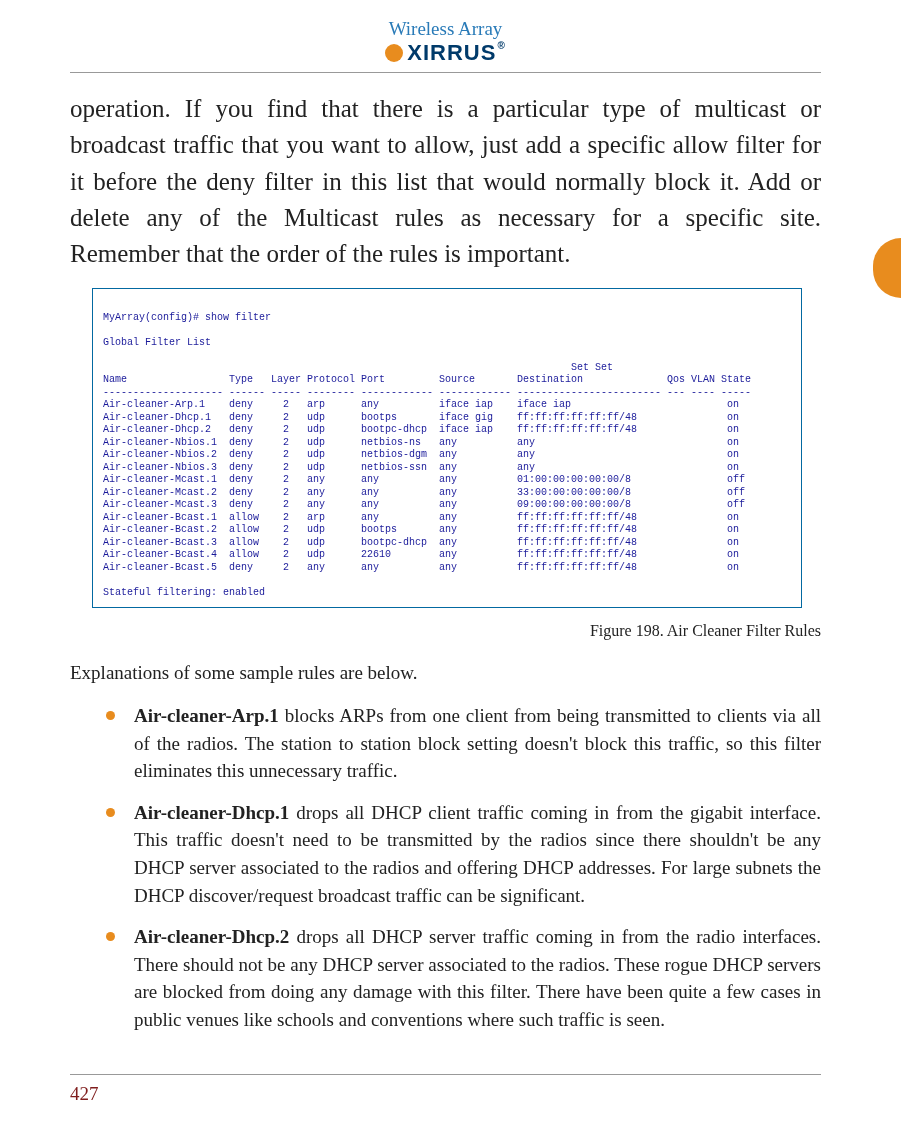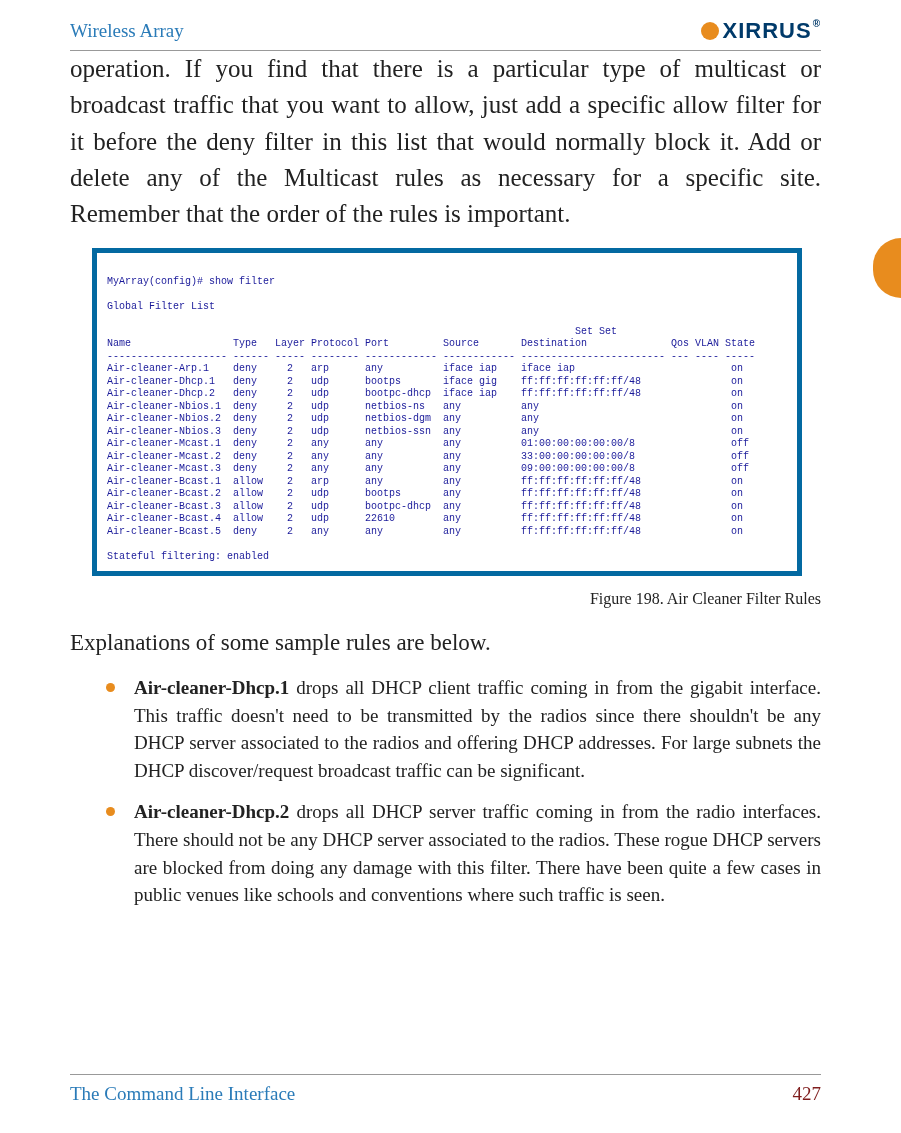--- a/index.html
+++ b/index.html
@@ -11,20 +11,22 @@
       color: #222;
       position: relative;
       padding: 18px 80px 0 70px;
     }
     .header {
       display: flex;
       justify-content: space-between;
       align-items: center;
       border-bottom: 1px solid #999;
       padding-bottom: 6px;
+      margin-bottom: 18px;
+      flex-direction: column;
     }
     .header-title {
       color: #2a7bb8;
       font-size: 19px;
       font-family: Georgia, serif;
     }
     .brand {
       display: flex;
       align-items: center;
       gap: 0;
@@ -45,38 +47,38 @@
       letter-spacing: 1px;
     }
     .brand-sup { font-size: 10px; vertical-align: top; margin-left:1px;}
     .body-para {
       font-size: 25px;
       line-height: 1.45;
       text-align: justify;
       margin-bottom: 16px;
     }
     .terminal-box {
-      border: 5px solid #0369a1;
+      border: 1px solid #0369a1;
       margin: 4px 0 10px 22px;
       padding: 10px 10px 8px 10px;
       font-family: "Courier New", Courier, monospace;
       font-size: 10px;
       color: #1a1a9a;
       line-height: 1.25;
       white-space: pre;
       width: 710px;
       overflow: hidden;
     }
     .figure-caption {
       text-align: right;
       font-size: 16px;
       margin: 14px 0 22px 0;
     }
     .explain-intro {
-      font-size: 23px;
+      font-size: 19px;
       margin-bottom: 18px;
     }
     ul.rules {
       list-style: none;
       padding-left: 42px;
     }
     ul.rules li {
       position: relative;
       font-size: 19px;
       line-height: 1.45;
@@ -161,23 +163,25 @@
 
 <span>Stateful filtering: enabled</span>
 </div>
 
 <div class="figure-caption">Figure 198. Air Cleaner Filter Rules</div>
 
 <p class="explain-intro">Explanations of some sample rules are below.</p>
 
 <ul class="rules">
   <li>
+    <span class="bold-inline">Air-cleaner-Arp.1</span><span> blocks ARPs from one client from being transmitted to clients via all of the radios. The station to station block setting doesn't block this traffic, so this filter eliminates this unnecessary traffic.</span>
+  </li>
+  <li>
     <span class="bold-inline">Air-cleaner-Dhcp.1</span><span> drops all DHCP client traffic coming in from the gigabit interface. This traffic doesn't need to be transmitted by the radios since there shouldn't be any DHCP server associated to the radios and offering DHCP addresses. For large subnets the DHCP discover/request broadcast traffic can be significant.</span>
   </li>
   <li>
     <span class="bold-inline">Air-cleaner-Dhcp.2</span><span> drops all DHCP server traffic coming in from the radio interfaces. There should not be any DHCP server associated to the radios. These rogue DHCP servers are blocked from doing any damage with this filter. There have been quite a few cases in public venues like schools and conventions where such traffic is seen.</span>
   </li>
 </ul>
 
 <div class="footer">
-  <div class="footer-left">The Command Line Interface</div>
   <div class="footer-right">427</div>
 </div>
 
 </body></html>

